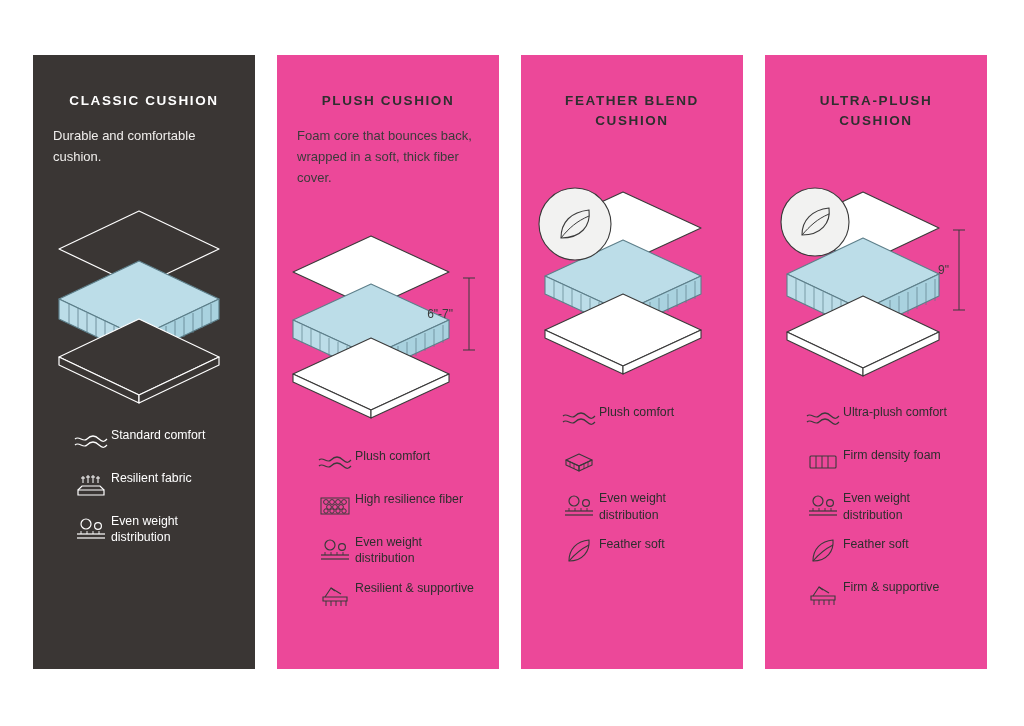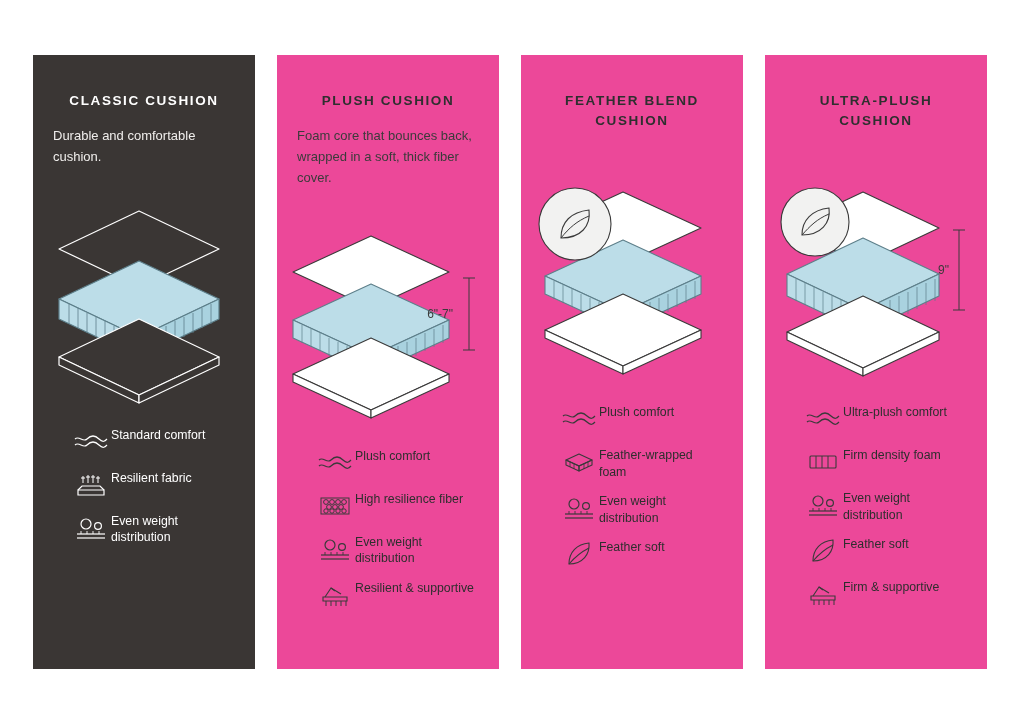--- a/index.html
+++ b/index.html
@@ -373,21 +373,20 @@
               <polygon points="5,12 18,18 18,23 5,17"></polygon>
               <polygon points="31,12 18,18 18,23 31,17"></polygon>
               <g stroke-width="0.8">
                 <line x1="9" y1="14" x2="9" y2="19"></line>
                   <line x1="13" y1="16" x2="13" y2="21"></line>
                 <line x1="23" y1="16" x2="23" y2="21"></line>
                   <line x1="27" y1="14" x2="27" y2="19"></line>
               </g>
             </svg>
           </span>
-          <span class="flabel">Feather-wrapped foam</span>
         </div>
         <div class="feature">
           <span class="ficon">
             <svg width="36" height="26" viewBox="0 0 36 26" fill="none" stroke="#3a3a3a" stroke-width="1.2">
               <circle cx="13" cy="9" r="5"></circle>
               <circle cx="25" cy="11" r="3.4"></circle>
               <path d="M4 19h28"></path>
                 <path d="M4 23h28"></path>
               <g stroke-width="0.9">
                 <line x1="8" y1="16" x2="8" y2="19"></line>

